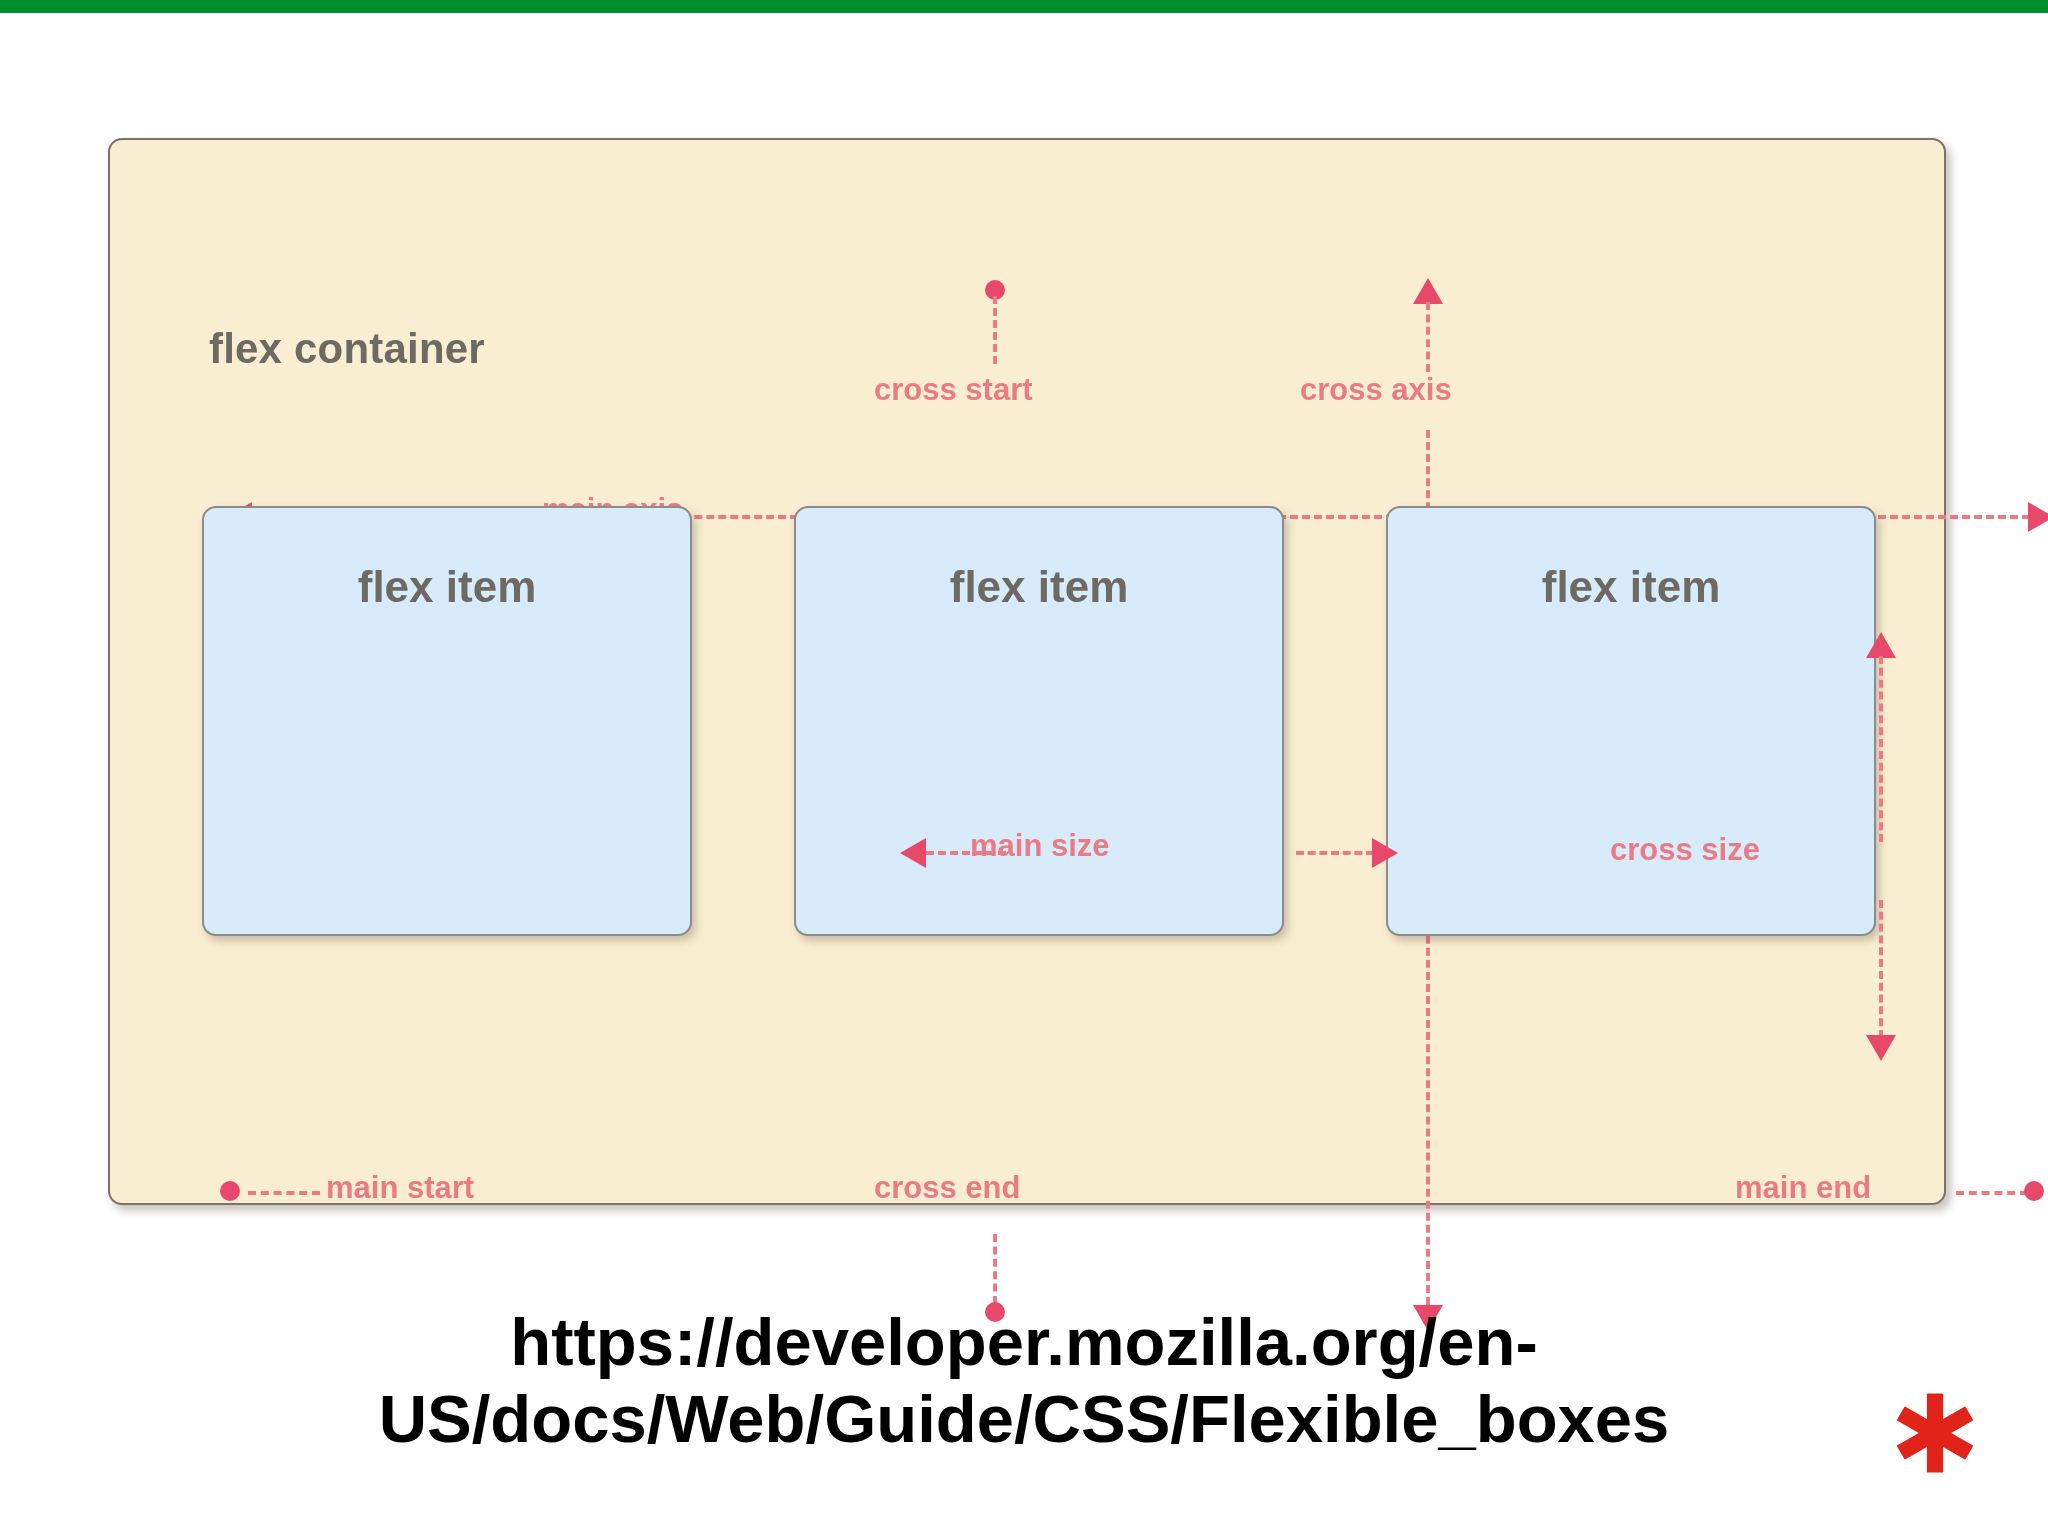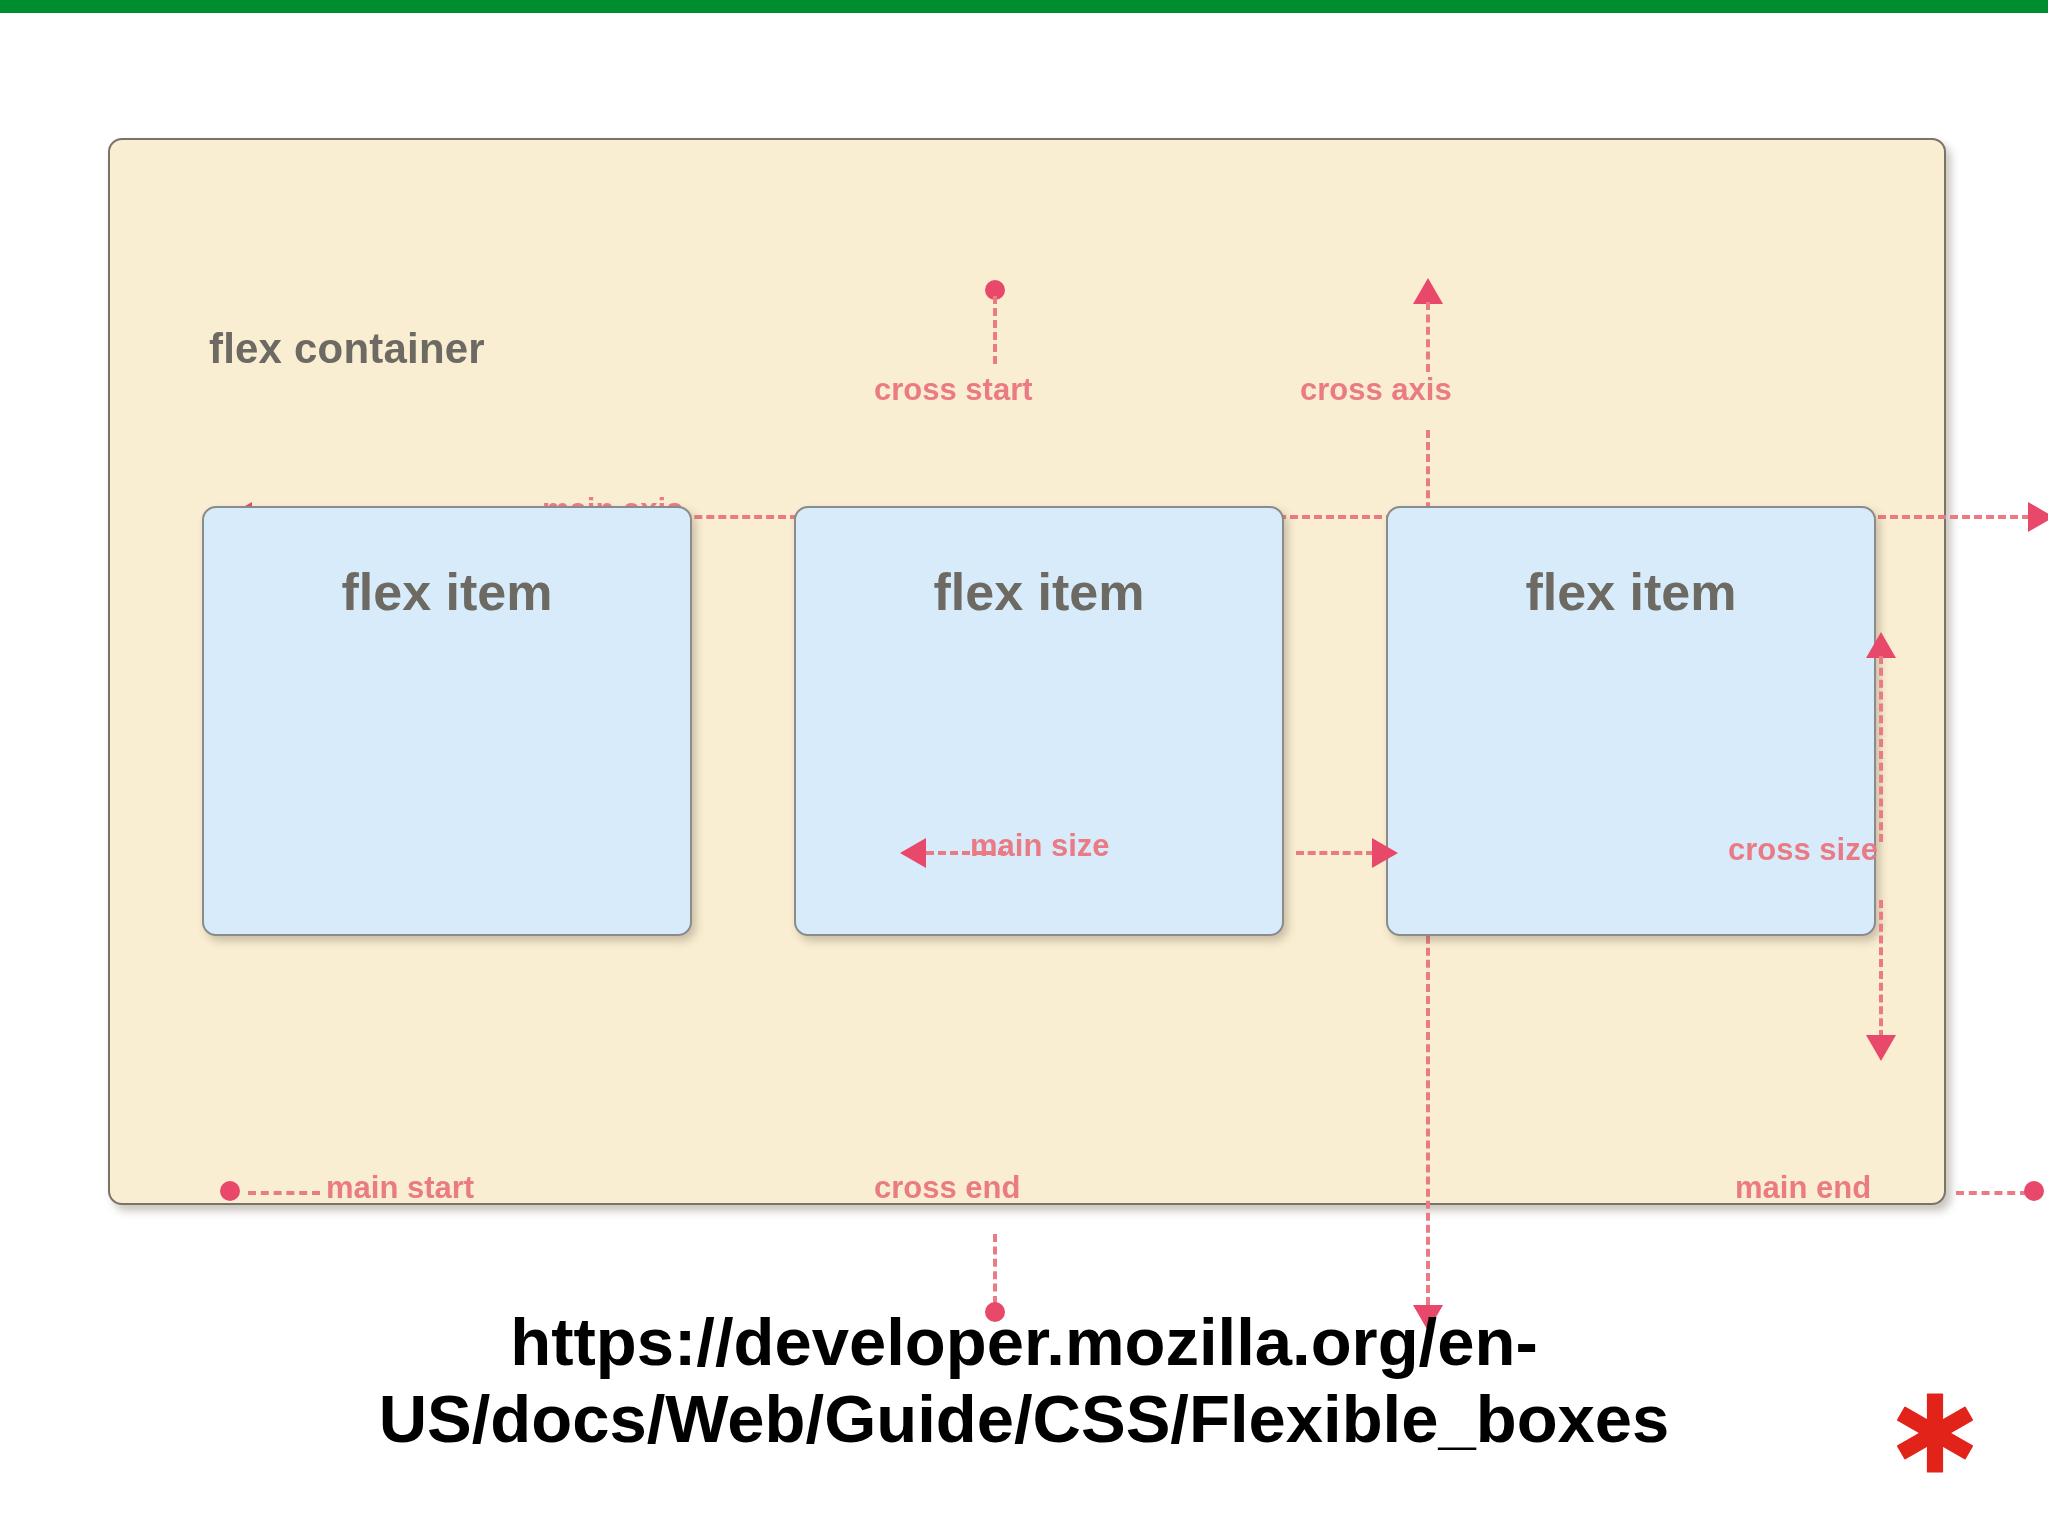--- a/index.html
+++ b/index.html
@@ -53,21 +53,21 @@
     box-sizing:border-box;
   }
   #flex-item-1{left:92px;}
   #flex-item-2{left:684px;}
   #flex-item-3{left:1276px;}
 
   .flex-item-label{
     position:absolute;
     top:54px;left:0;width:100%;
     text-align:center;
-    font-size:52px;color:#6d6a63;
+    font-size:44px;color:#6d6a63;
   }
 
   
   .ann{
     position:absolute;
     color:#ea7b84;
     font-size:31px;
     white-space:nowrap;
   }
 
@@ -129,21 +129,21 @@
   
   #main-size-arrow-left{left:790px;top:698px;}
   #main-size-line-left{left:816px;top:711px;width:80px;}
   #main-size-label{left:860px;top:688px;}
   #main-size-line-right{left:1186px;top:711px;width:78px;}
   #main-size-arrow-right{left:1262px;top:698px;}
 
   
   #cross-size-arrow-top{left:1756px;top:492px;}
   #cross-size-line-top{left:1769px;top:516px;height:186px;}
-  #cross-size-label{left:1618px;top:692px;}
+  #cross-size-label{left:1500px;top:692px;}
   #cross-size-line-bottom{left:1769px;top:760px;height:138px;}
   #cross-size-arrow-bottom{left:1756px;top:895px;}
 
   
   #main-start-dot{left:110px;top:1041px;}
   #main-start-line{left:138px;top:1051px;width:72px;}
   #main-start-label{left:216px;top:1030px;}
 
   
   #cross-end-label{left:764px;top:1030px;}

